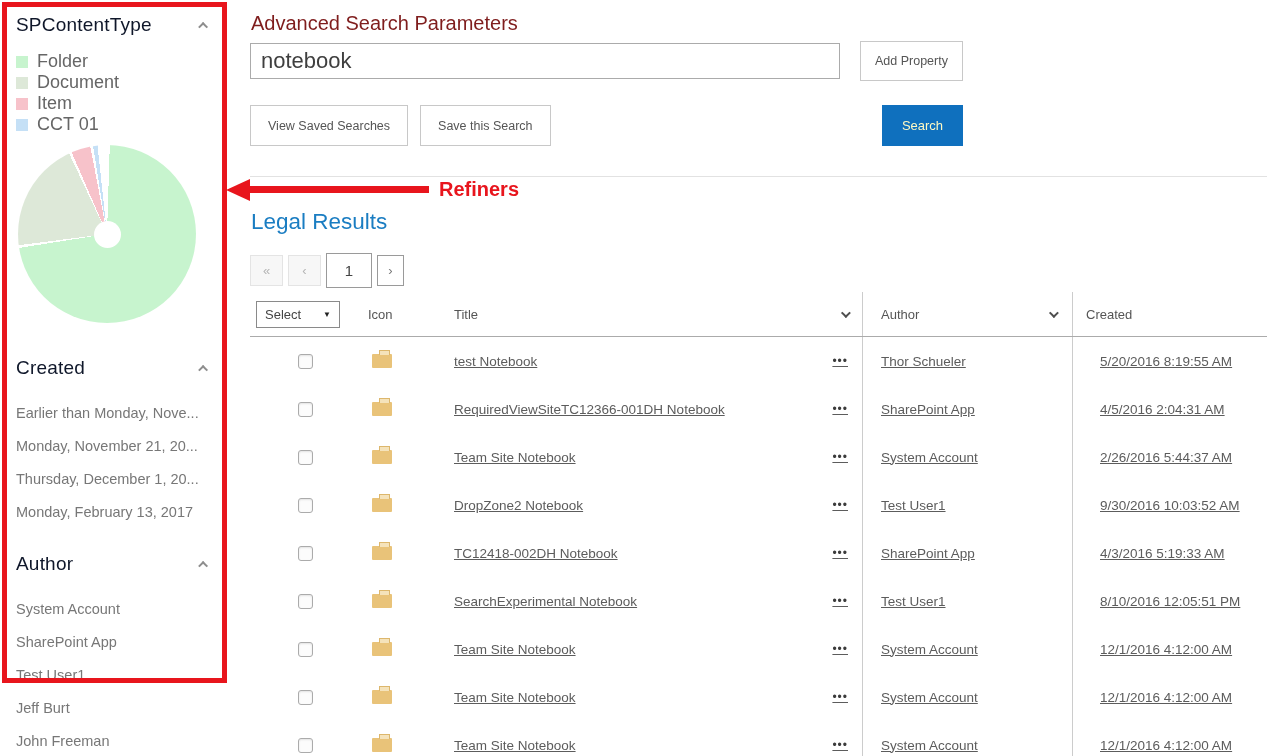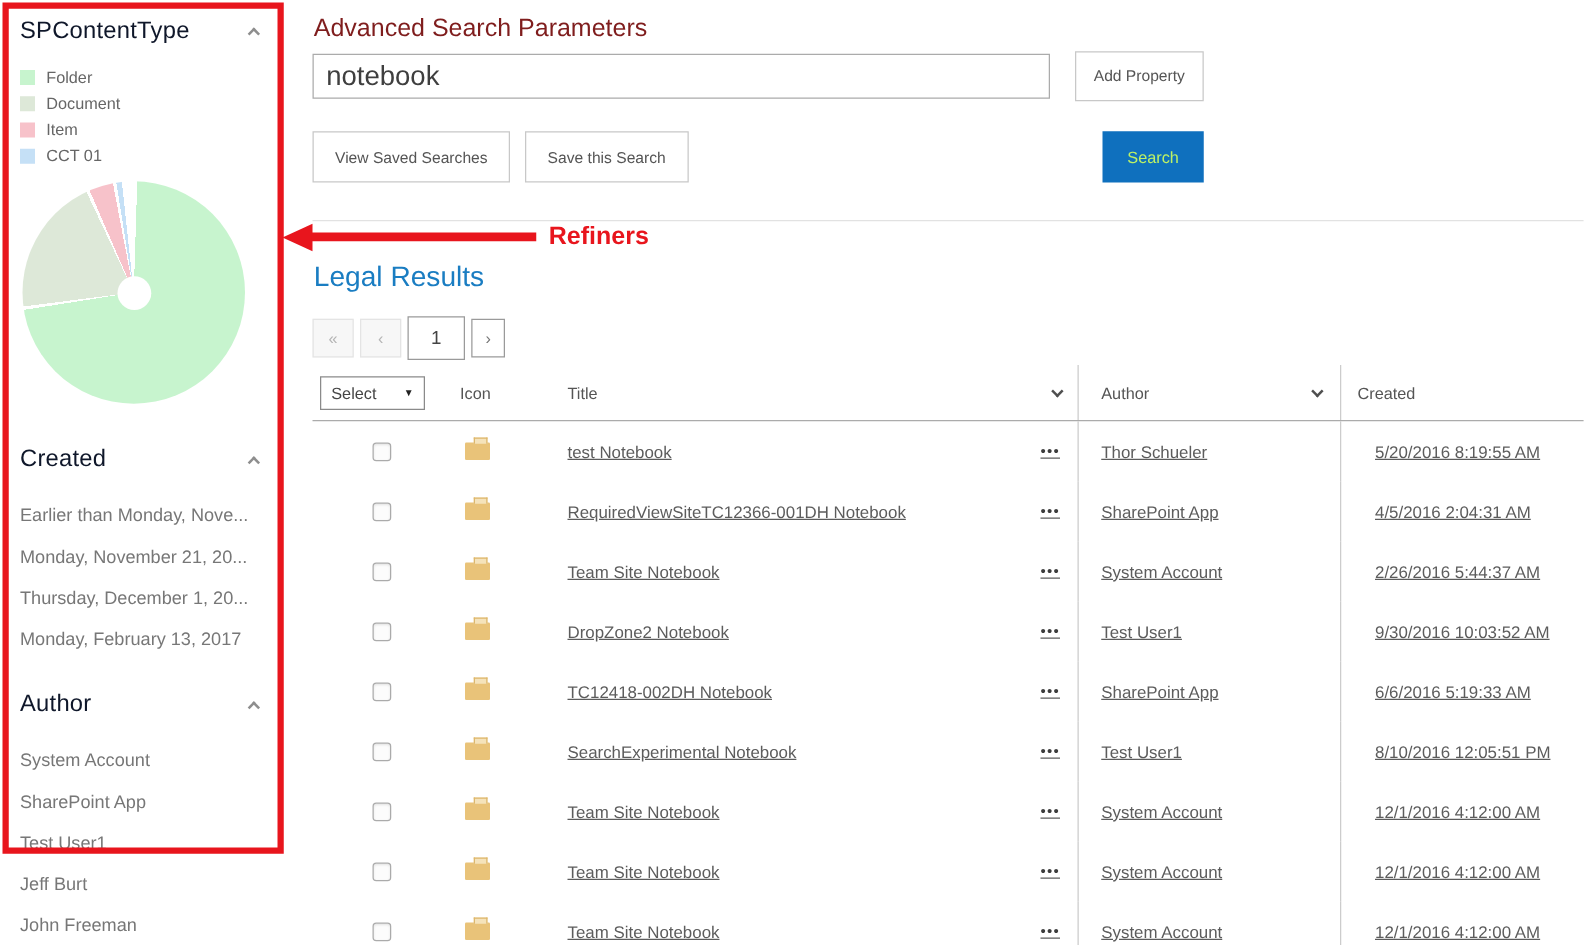--- a/index.html
+++ b/index.html
@@ -12,21 +12,21 @@
 
   
   .sidebar { position:absolute; left:0; top:0; width:250px; height:756px; padding:14px 16px 0 16px; background:#fff; }
   .refiner-head { display:flex; justify-content:space-between; align-items:center; width:192px; }
   .refiner-title { font-size:19px; font-weight:300; color:#0f172a; letter-spacing:.2px; }
   .chev { display:inline-block; width:7px; height:7px; }
   .chev-up { border-left:2px solid #8e8e8e; border-top:2px solid #8e8e8e; transform:rotate(45deg) translateY(2px); }
   .chev-down { border-right:2px solid #4f4f4f; border-bottom:2px solid #4f4f4f; transform:rotate(45deg) translateY(-2px); }
 
   .legend { list-style:none; margin-top:15px; }
-  .legend li { height:21px; display:flex; align-items:center; gap:9px; font-size:13px; color:#666; }
+  .legend li { height:21px; display:flex; align-items:center; gap:9px; font-size:18px; color:#666; }
   .swatch { width:12px; height:12px; flex:none; }
 
   .pie { width:178px; height:178px; border-radius:50%; margin:10px 0 0 2px; position:relative; }
   .pie-hole { position:absolute; left:50%; top:50%; width:27px; height:27px; margin:-13px 0 0 -13px; background:#fff; border-radius:50%; }
 
   .refiner-created { margin-top:34px; }
   .refiner-author  { margin-top:24px; }
   .refine-list { list-style:none; margin-top:18px; }
   .refine-list li { line-height:33px; font-size:14.5px; color:#777; white-space:nowrap; overflow:hidden; cursor:pointer; }
 
@@ -41,21 +41,21 @@
   main { position:absolute; left:250px; top:0; width:1017px; }
   h1 { margin:12px 0 0 1px; font-size:20px; font-weight:300; color:#7f1d1d; }
 
   .search-row { margin-top:6px; display:flex; width:713px; }
   .query-input { width:595px; height:36px; margin-top:2px; border:1px solid #ababab; padding:0 10px; font-family:inherit; font-size:22px; font-weight:300; color:#3f3f3f; outline:none; }
   .btn { background:#fff; border:1px solid #c8c8c8; color:#555; font-family:inherit; font-size:12.5px; cursor:pointer; }
   .add-prop { margin-left:20px; width:104px; height:40px; }
 
   .actions-row { margin-top:24px; display:flex; gap:12px; width:713px; }
   .actions-row .btn { height:41px; padding:0 17px; }
-  .search-btn { margin-left:auto; width:81px; background:var(--btn-blue); border:none; color:#bef264; font-size:13px; }
+  .search-btn { margin-left:auto; width:81px; background:var(--btn-blue); border:none; color:#fef9c3; font-size:13px; }
 
   .separator { margin-top:30px; border-top:1px solid #e2e2e2; width:100%; }
 
   h2 { margin:32px 0 0 1px; font-size:22.5px; font-weight:400; color:var(--heading-blue); }
 
   .pagination { margin-top:18px; display:flex; align-items:center; gap:5px; }
   .pg { font-family:inherit; cursor:pointer; display:flex; align-items:center; justify-content:center; }
   .pg-dim { width:33px; height:31px; background:#f7f7f7; border:1px solid #e4e4e4; color:#b5b5b5; font-size:13px; }
   .pg-cur { width:46px; height:35px; background:#fff; border:1px solid #9a9a9a; color:#444; font-size:15px; }
   .pg-next { width:27px; height:31px; background:#fff; border:1px solid #9a9a9a; color:#777; font-size:13px; }
@@ -262,21 +262,21 @@
       <span class="checkbox"></span>
     </div>
     <div class="td td-icon">
       <span class="folder"></span>
     </div>
     <div class="td td-title">
       <span class="title-text">TC12418-002DH Notebook</span>
       <span class="menu-dots">•••</span>
     </div>
     <div class="td td-author">SharePoint App</div>
-    <div class="td td-created">6/6/2016 5:19:33 AM</div>
+    <div class="td td-created">4/3/2016 5:19:33 AM</div>
   </div>
 
   <div class="trow">
     <div class="td td-select">
       <span class="checkbox"></span>
     </div>
     <div class="td td-icon">
       <span class="folder"></span>
     </div>
     <div class="td td-title">

